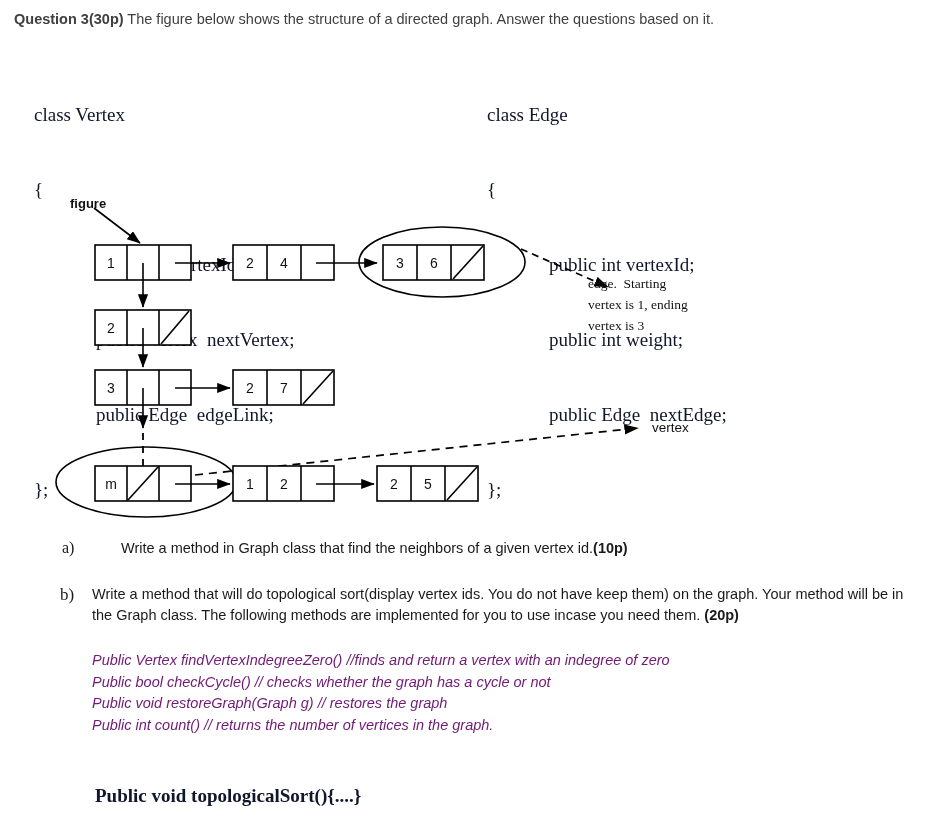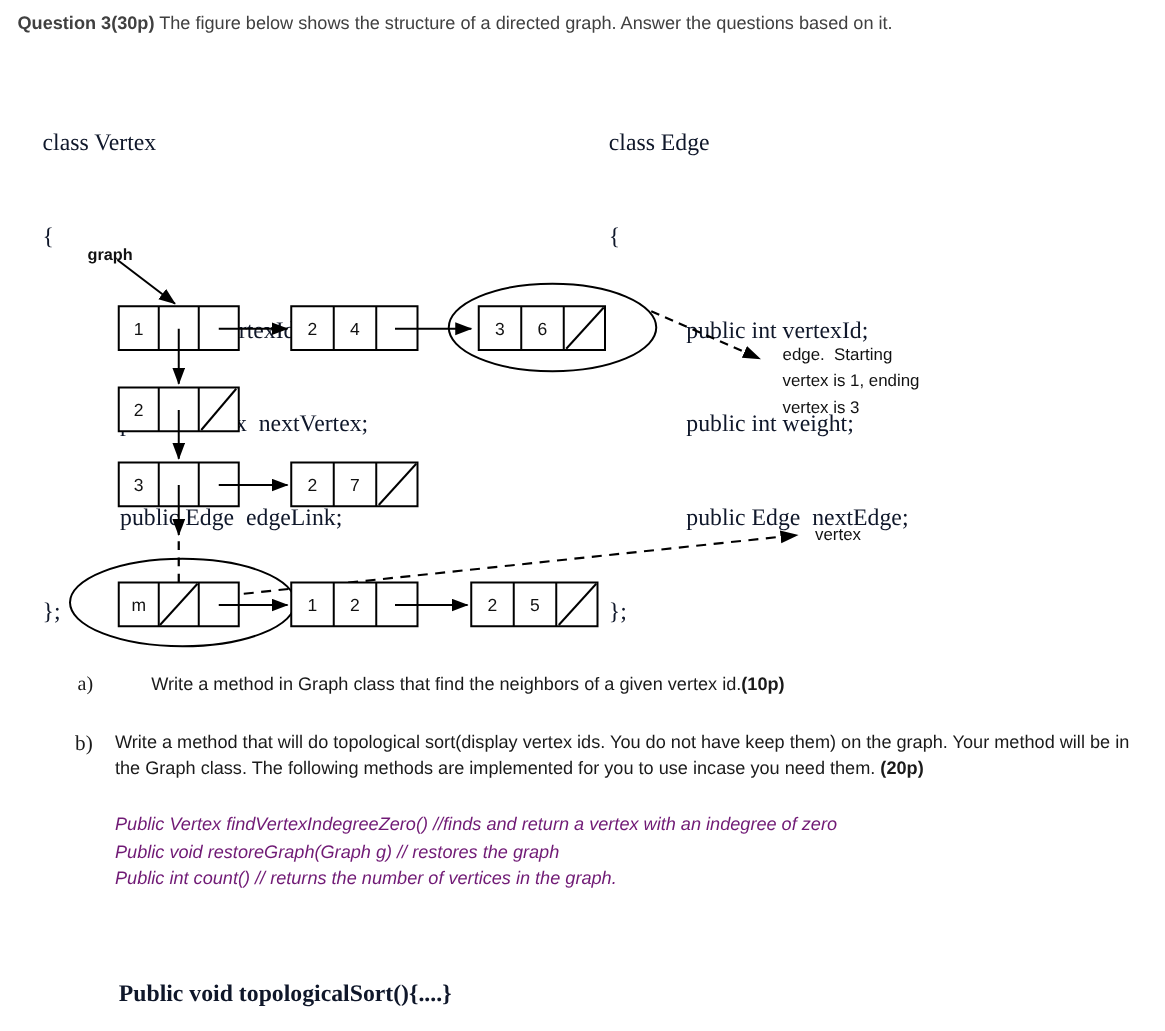--- a/index.html
+++ b/index.html
@@ -68,22 +68,23 @@
     color: #111111;
     white-space: pre;
   }
   #label-graph {
     left: 70px;
     top: 8px;
     font-weight: bold;
     font-size: 13px;
   }
   #label-edge-note {
-    left: 626px;
+    left: 588px;
     top: 88px;
+    font-family: Liberation Serif, serif;
   }
   #label-vertex-note {
     left: 652px;
     top: 232px;
   }
   
   .cell-text {
     position: absolute;
     font-family: "Liberation Sans", sans-serif;
     font-size: 14px;
@@ -277,39 +278,40 @@
 
   <div class="cell-text" style="left:233px; top:196px; width:34px;">2</div>
   <div class="cell-text" style="left:267px; top:196px; width:34px;">7</div>
 
   <div class="cell-text" style="left:233px; top:292px; width:34px;">1</div>
   <div class="cell-text" style="left:267px; top:292px; width:34px;">2</div>
 
   <div class="cell-text" style="left:377px; top:292px; width:34px;">2</div>
   <div class="cell-text" style="left:411px; top:292px; width:34px;">5</div>
 
-  <div id="label-graph" class="diagram-label">graph</div>
+  <div id="label-graph" class="diagram-label">figure</div>
   <div id="label-edge-note" class="diagram-label" style="white-space: pre;">edge.  Starting
 vertex is 1, ending
 vertex is 3</div>
   <div id="label-vertex-note" class="diagram-label">vertex</div>
 </div>
 
 <div id="questions">
 
   <div id="qa-marker" class="qmarker">a)</div>
   <div id="qa-text" class="qitem">
     <span>Write a method in Graph class that find the neighbors of a given vertex id.</span><span class="bold">(10p)</span>
   </div>
 
   <div id="qb-marker" class="qmarker">b)</div>
   <div id="qb-text" class="qitem">
     <span>Write a method that will do topological sort(display vertex ids. You do not have keep them) on the graph. Your method will be in the Graph class. The following methods are implemented for you to use incase you need them. </span><span class="bold">(20p)</span>
   </div>
 
   <div id="method-list">
     <span class="mline">Public Vertex findVertexIndegreeZero() //finds and return a vertex with an indegree of zero</span>
+    <span class="mline">Public bool checkCycle() // checks whether the graph has a cycle or not</span>
     <span class="mline">Public void restoreGraph(Graph g) // restores the graph</span>
     <span class="mline">Public int count() // returns the number of vertices in the graph.</span>
   </div>
 
   <div id="signature-line">Public void topologicalSort(){....}</div>
 </div>
 
 </body></html>

